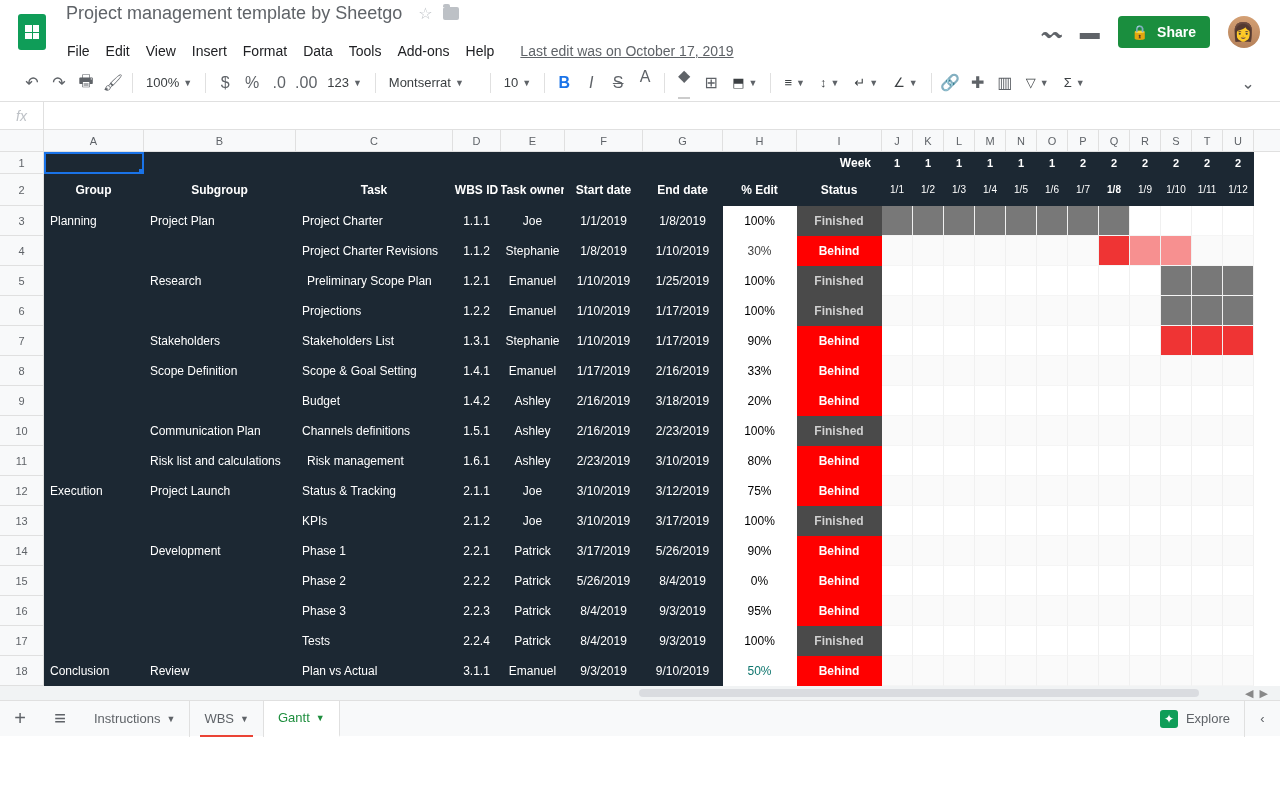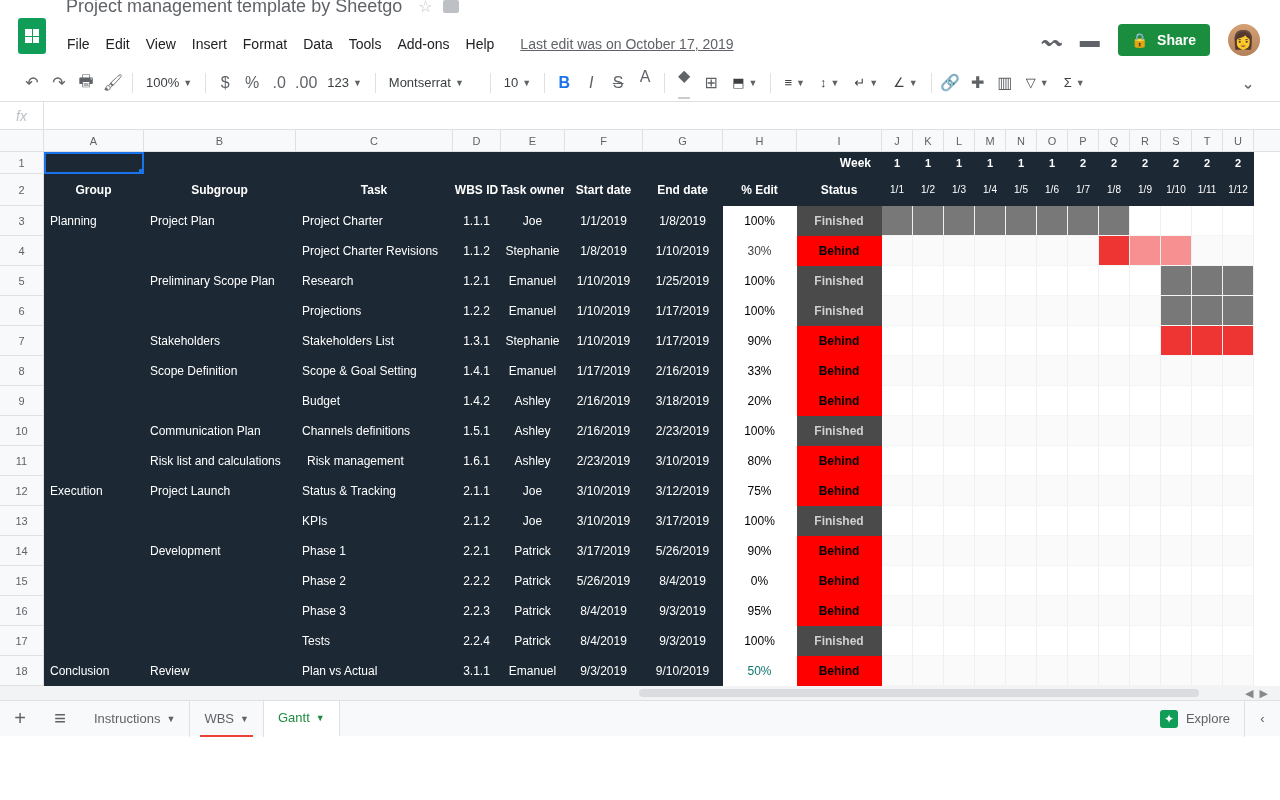--- a/index.html
+++ b/index.html
@@ -1,17 +1,17 @@
 <!DOCTYPE html>
 <html><head>
 <meta charset="utf-8">
 <style>
 *{box-sizing:border-box;margin:0;padding:0;font-family:Arial,sans-serif}
 body{width:1280px;height:800px;overflow:hidden;background:#fff;font-size:13px;color:#3c4043}
-.titlebar{display:flex;align-items:flex-end;height:64px;padding:8px 12px;border-bottom:none}
+.titlebar{display:flex;align-items:center;height:64px;padding:21px 12px;border-bottom:none}
 .logo{width:40px;height:40px;display:flex;align-items:center;justify-content:center;margin-right:8px}
 .logo-icon{width:28px;height:36px;background:#0f9d58;border-radius:3px;position:relative;display:flex;align-items:center;justify-content:center}
 .logo-grid{width:14px;height:14px;display:grid;grid-template-columns:1fr 1fr;grid-template-rows:1fr 1fr;gap:1px}
 .logo-grid div{background:#fff}
 .title-block{flex:1}
 .doc-title{font-size:18px;color:#5f6368;padding:2px 6px}
 .doc-title-row{display:flex;align-items:center;gap:10px}
 .star{color:#bdc1c6;font-size:16px}
 .folder-icon{width:16px;height:13px;background:#bdc1c6;border-radius:2px;position:relative}
 .folder-icon::before{content:"";position:absolute;top:-3px;left:0;width:7px;height:3px;background:#bdc1c6;border-radius:2px 2px 0 0}
@@ -54,21 +54,21 @@
 .c-sub{width:152px}
 .c-task{width:157px}
 .c-wbs{width:48px;justify-content:center}
 .c-owner{width:64px;justify-content:center}
 .c-start{width:78px;justify-content:center}
 .c-end{width:80px;justify-content:center}
 .c-done{width:74px;justify-content:center}
 .c-status{width:85px;justify-content:center;font-weight:bold}
 .c-wk{width:31px;justify-content:center;font-size:11px}
 .st-fin{background:#4a4a4a;color:#d0d0d0}
-.st-beh{background:#ff0000;color:#000000}
+.st-beh{background:#ff0000;color:#ffffff}
 .week-label{justify-content:flex-end;padding-right:10px;font-weight:bold}
 .gc{width:31px;height:30px;border-right:1px solid #f0f0f0;border-bottom:1px solid #f5f5f5}
 .gc.alt{background:#fafafa}
 .gc.gfin{background:#787878}
 .gc.gbeh{background:#ef3434}
 .gc.gbeh2{background:#f79090}
 .hscroll{height:14px;background:#f1f3f4;display:flex;align-items:center;padding:0 12px;gap:6px}
 .hscroll .thumb{width:560px;height:8px;background:#dadce0;border-radius:4px;margin-left:auto;margin-right:40px}
 .hs-arrow{color:#888;font-size:11px}
 .footer{display:flex;align-items:center;height:36px;border-top:1px solid #e0e0e0;background:#f8f9fa}
@@ -265,21 +265,21 @@
           <div class="cell c-end darkh">End date</div>
           <div class="cell c-done darkh">% Edit</div>
           <div class="cell c-status darkh">Status</div>
           <div class="cell c-wk darkh" style="font-size: 10px; font-weight: normal;">1/1</div>
           <div class="cell c-wk darkh" style="font-size: 10px; font-weight: normal;">1/2</div>
           <div class="cell c-wk darkh" style="font-size: 10px; font-weight: normal;">1/3</div>
           <div class="cell c-wk darkh" style="font-size: 10px; font-weight: normal;">1/4</div>
           <div class="cell c-wk darkh" style="font-size: 10px; font-weight: normal;">1/5</div>
           <div class="cell c-wk darkh" style="font-size: 10px; font-weight: normal;">1/6</div>
           <div class="cell c-wk darkh" style="font-size: 10px; font-weight: normal;">1/7</div>
-          <div class="cell c-wk darkh" style="font-size: 10px; font-weight: normal;">1/8</div>
+          <div class="cell c-wk darkh" style="font-size: 10px; font-weight: bold;">1/8</div>
           <div class="cell c-wk darkh" style="font-size: 10px; font-weight: normal;">1/9</div>
           <div class="cell c-wk darkh" style="font-size: 10px; font-weight: normal;">1/10</div>
           <div class="cell c-wk darkh" style="font-size: 10px; font-weight: normal;">1/11</div>
           <div class="cell c-wk darkh" style="font-size: 10px; font-weight: normal;">1/12</div>
         </div>
         <div class="row">
           <div class="cell c-group dark">Planning</div>
           <div class="cell c-sub dark">Project Plan</div>
           <div class="cell c-task dark">Project Charter</div>
           <div class="cell c-wbs dark">1.1.1</div>
@@ -319,22 +319,22 @@
           <div class="gc alt"></div>
           <div class="gc alt"></div>
           <div class="gc alt gbeh"></div>
           <div class="gc alt gbeh2"></div>
           <div class="gc alt gbeh2"></div>
           <div class="gc alt"></div>
           <div class="gc alt"></div>
         </div>
         <div class="row">
           <div class="cell c-group dark"></div>
+          <div class="cell c-task dark">Research</div>
           <div class="cell c-sub dark">Preliminary Scope Plan</div>
-          <div class="cell c-task dark">Research</div>
           <div class="cell c-wbs dark">1.2.1</div>
           <div class="cell c-owner dark">Emanuel</div>
           <div class="cell c-start dark">1/10/2019</div>
           <div class="cell c-end dark">1/25/2019</div>
           <div class="cell c-done" style="background: rgb(255, 255, 255); color: rgb(0, 0, 0);">100%</div>
           <div class="cell c-status st-fin">Finished</div>
           <div class="gc"></div>
           <div class="gc"></div>
           <div class="gc"></div>
           <div class="gc"></div>

